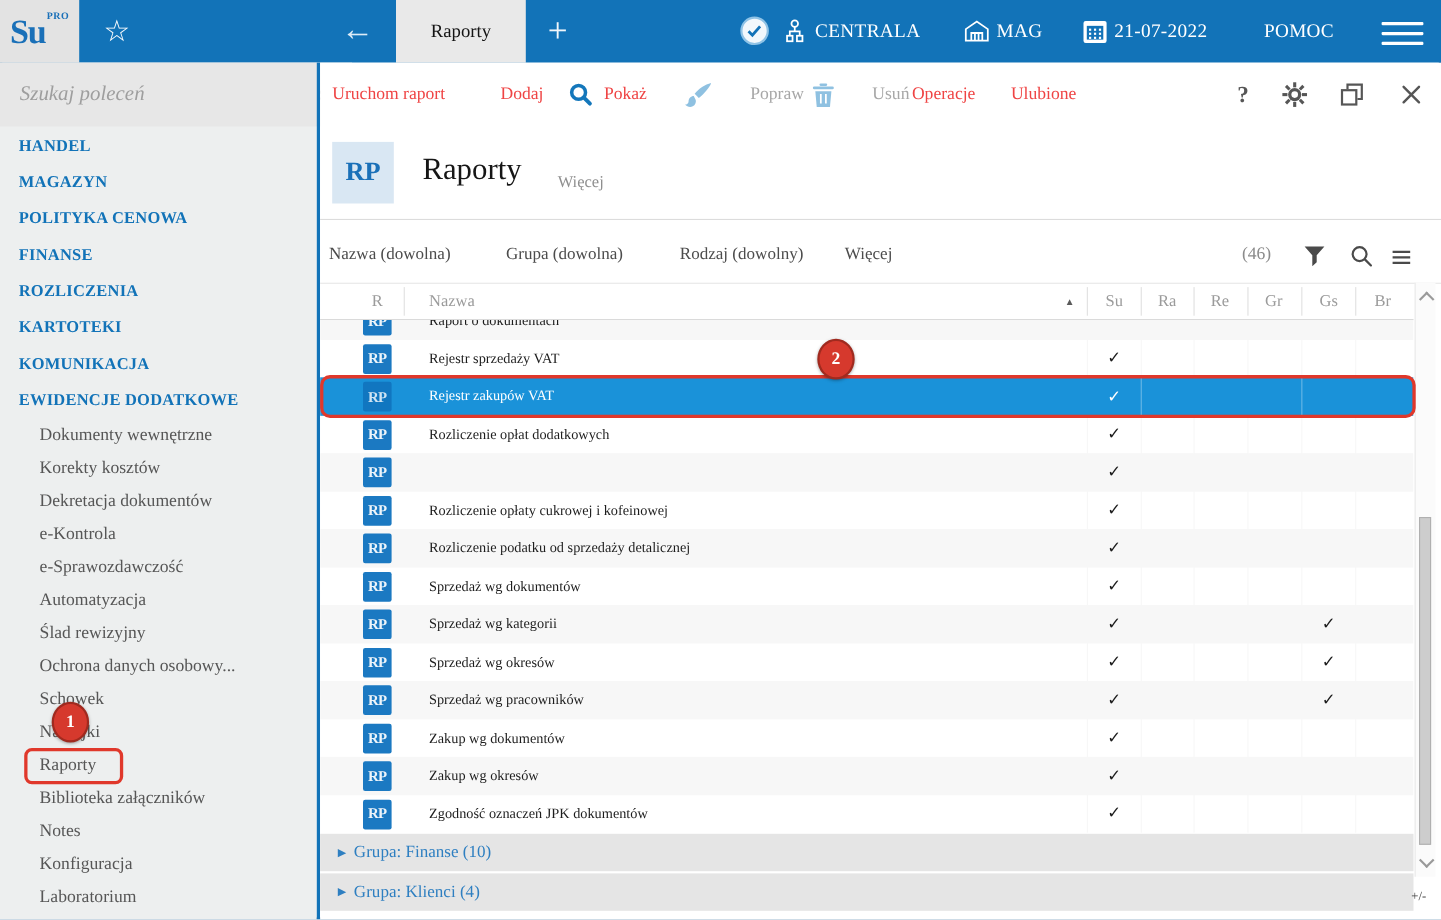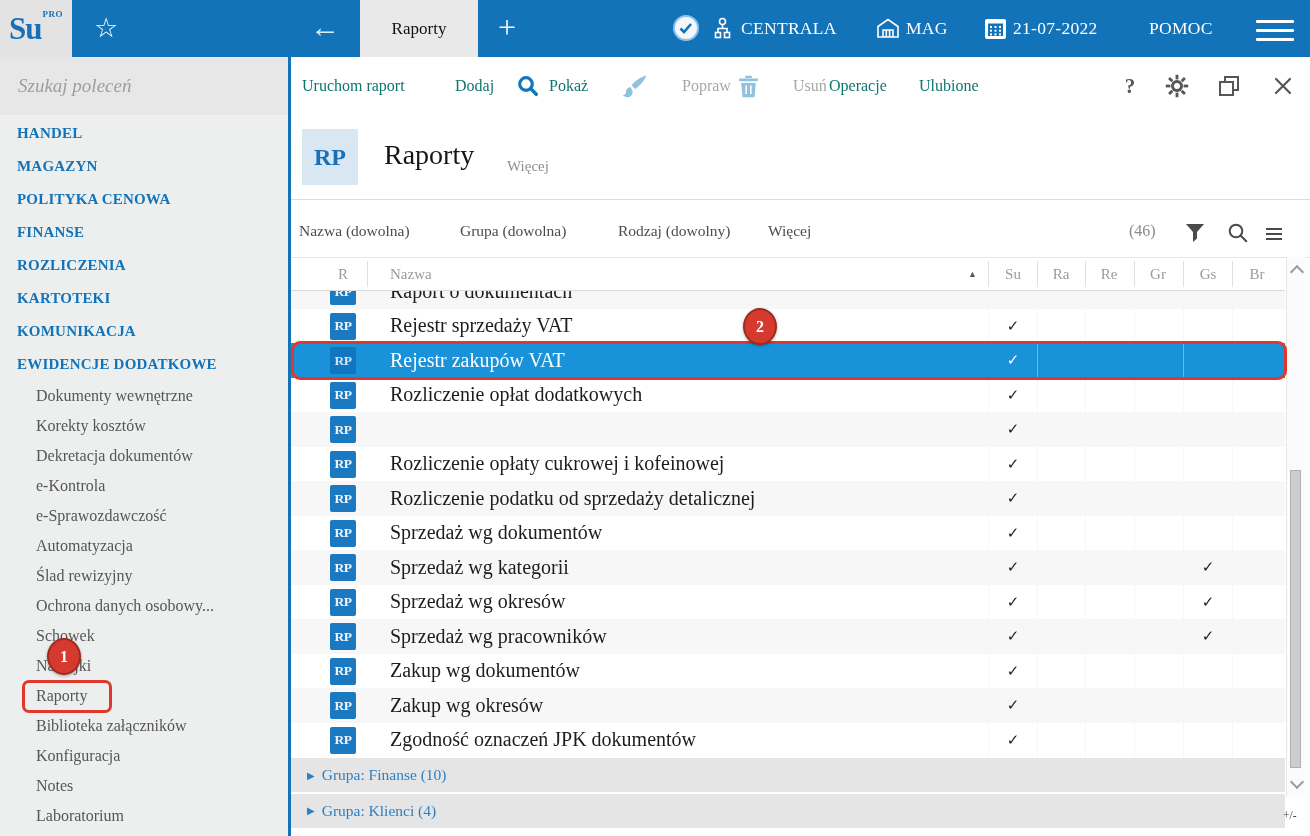--- a/index.html
+++ b/index.html
@@ -28,21 +28,21 @@
   .sb-ph{position:absolute;left:18px;top:0;height:58px;display:flex;align-items:center;font-size:19px;font-style:italic;color:#9e9e9e;}
   .pin{position:absolute;right:14px;top:18px;}
   .sb-items{position:absolute;left:0;top:60px;width:288px;}
   .sb-item{display:flex;align-items:center;}
   .sb-item.sec{height:33px;padding-left:17px;font-size:15px;font-weight:700;color:#1273b8;letter-spacing:.2px;}
   .sb-item.sub{height:30px;padding-left:36px;font-size:16px;color:#565656;}
   .divider{position:absolute;left:288px;top:57px;width:3px;height:779px;background:#1273b8;}
 
   
   .main{position:absolute;left:291px;top:57px;width:1019px;height:779px;background:#fff;}
-  .toolbar-label{position:absolute;top:0;height:58px;display:flex;align-items:center;font-size:16px;color:#0f766e;}
+  .toolbar-label{position:absolute;top:0;height:58px;display:flex;align-items:center;font-size:16px;color:#ef4444;}
   .toolbar-label.disabled{color:#a7a7a7;margin-left:28px;}
   .t-uruchom{left:11px}.t-dodaj{left:164px}.t-pokaz{left:258px}.t-popraw{left:363px}.t-usun{left:474px}.t-operacje{left:538px}.t-ulubione{left:628px}
   .t-ic{position:absolute;}
   .ic-show{left:225px;top:17px}.ic-brush{left:331px;top:18px}.ic-trash{left:447px;top:18px}
   .w-ic{position:absolute;top:0;height:58px;width:30px;display:flex;align-items:center;justify-content:center;color:#565656;}
   .w-help{left:824px;font-size:21px;font-weight:700;}
   .w-gear{left:871px}.w-casc{left:923px}.w-close{left:977px}
 
   .module-badge{position:absolute;left:11px;top:72px;width:56px;height:56px;background:#d9e7f3;color:#1a70b8;font-size:24px;font-weight:700;display:flex;align-items:center;justify-content:center;}
   .module-title{position:absolute;left:93px;top:82px;font-size:28px;color:#161616;}
@@ -71,21 +71,21 @@
 
   .list{position:absolute;left:0;top:234px;width:994px;height:466px;overflow:hidden;}
   .rows{position:absolute;left:0;top:-17px;width:994px;}
   .trow{position:relative;height:34.5px;}
   .trow.alt{background:#f7f7f7;}
   .trow.sel{background:#1a92d9;}
   .trow.sel::before,.trow.sel::after{content:'';position:absolute;top:0;bottom:0;width:1px;background:rgba(255,255,255,.35);}
   .trow.sel::before{left:746px}.trow.sel::after{left:892px}
   .rp{position:absolute;left:39px;top:4px;width:26px;height:27px;background:#1b79c2;color:rgba(255,255,255,.92);font-size:13.5px;font-weight:700;display:flex;align-items:center;justify-content:center;border-radius:2px;letter-spacing:-.5px;}
   .trow.sel .rp{background:#1176c0;color:rgba(255,255,255,.8);}
-  .nm{position:absolute;left:99px;top:0;height:34.5px;display:flex;align-items:center;font-size:20px;color:#1d1d1d;text-align:right;}
+  .nm{position:absolute;left:99px;top:0;height:34.5px;display:flex;align-items:center;font-size:13px;color:#1d1d1d;text-align:right;}
   .trow.sel .nm{color:#fff;}
   .chk{position:absolute;top:0;height:34.5px;width:32px;display:flex;align-items:center;justify-content:center;font-size:15px;color:#1a1a1a;}
   .chk.su{left:706px}.chk.gs{left:901px}
   .trow.sel .chk{color:#fff;}
 
   .group-row{position:absolute;left:0;width:994px;height:34px;background:#e5e5e5;display:flex;align-items:center;}
   .g0{top:701px}.g1{top:736.5px}
   .g-arrow{margin-left:16px;font-size:10px;color:#2e7fc1;}
   .g-label{margin-left:7px;font-size:15.5px;color:#2e7fc1;}
 
@@ -235,24 +235,24 @@
         <div class="sb-item sub">
           <span>Naklejki</span>
         </div>
         <div class="sb-item sub">
           <span>Raporty</span>
         </div>
         <div class="sb-item sub">
           <span>Biblioteka załączników</span>
         </div>
         <div class="sb-item sub">
+          <span>Notes</span>
+        </div>
+        <div class="sb-item sub">
           <span>Konfiguracja</span>
-        </div>
-        <div class="sb-item sub">
-          <span>Notes</span>
         </div>
         <div class="sb-item sub">
           <span>Laboratorium</span>
         </div>
       </div>
   </div>
   <div class="divider"></div>
 
   <div class="main">
 

